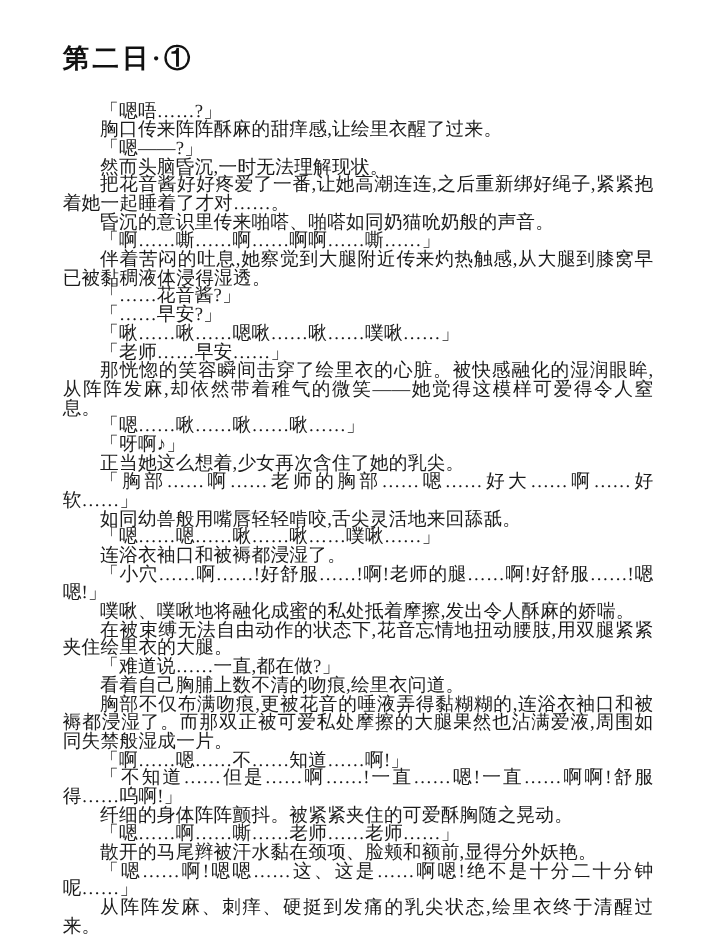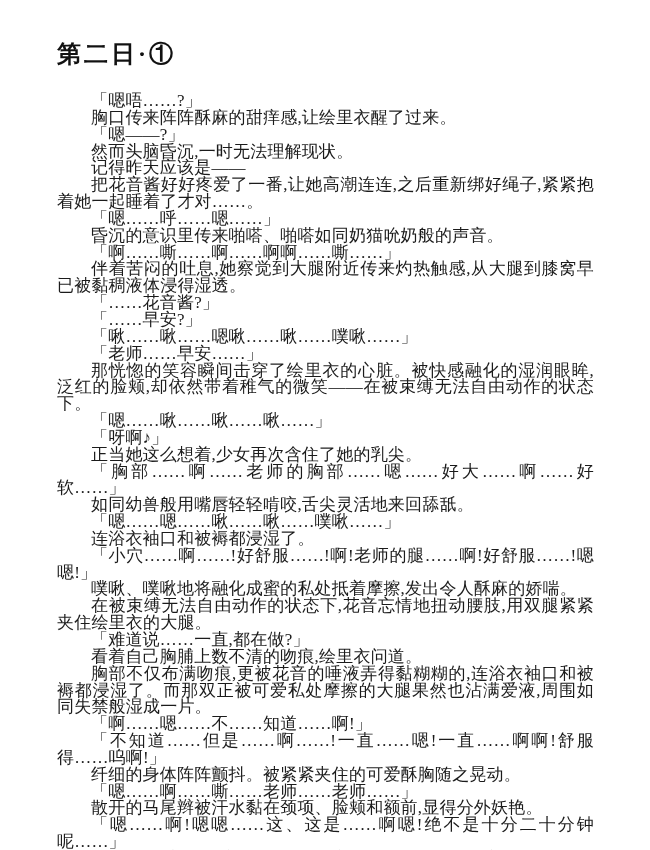--- a/index.html
+++ b/index.html
@@ -44,31 +44,29 @@
 </head>
 <body>
 
 <div class="page">
   <h1 class="chapter-title">第二日·①</h1>
   <div class="body-text">
       <p class="dialogue">「嗯唔……?」</p>
       <p class="narration">胸口传来阵阵酥麻的甜痒感,让绘里衣醒了过来。</p>
       <p class="dialogue">「嗯——?」</p>
       <p class="narration">然而头脑昏沉,一时无法理解现状。</p>
-      <p class="narration">记得昨天应该是——</p>
       <p class="narration">把花音酱好好疼爱了一番,让她高潮连连,之后重新绑好绳子,紧紧抱着她一起睡着了才对……。</p>
-      <p class="dialogue">「嗯……呼……嗯……」</p>
       <p class="narration">昏沉的意识里传来啪嗒、啪嗒如同奶猫吮奶般的声音。</p>
       <p class="dialogue">「啊……嘶……啊……啊啊……嘶……」</p>
       <p class="narration">伴着苦闷的吐息,她察觉到大腿附近传来灼热触感,从大腿到膝窝早已被黏稠液体浸得湿透。</p>
       <p class="dialogue">「……花音酱?」</p>
       <p class="dialogue">「……早安?」</p>
       <p class="dialogue">「啾……啾……嗯啾……啾……噗啾……」</p>
       <p class="dialogue">「老师……早安……」</p>
-      <p class="narration">那恍惚的笑容瞬间击穿了绘里衣的心脏。被快感融化的湿润眼眸,泛红的脸颊,却依然带着稚气的微笑——在被束缚无法自由动作的状态下。</p>
+      <p class="narration">那恍惚的笑容瞬间击穿了绘里衣的心脏。被快感融化的湿润眼眸,从阵阵发麻,却依然带着稚气的微笑——她觉得这模样可爱得令人窒息。</p>
       <p class="dialogue">「嗯……啾……啾……啾……」</p>
       <p class="dialogue">「呀啊♪」</p>
       <p class="narration">正当她这么想着,少女再次含住了她的乳尖。</p>
       <p class="dialogue">「胸部……啊……老师的胸部……嗯……好大……啊……好软……」</p>
       <p class="narration">如同幼兽般用嘴唇轻轻啃咬,舌尖灵活地来回舔舐。</p>
       <p class="dialogue">「嗯……嗯……啾……啾……噗啾……」</p>
       <p class="narration">连浴衣袖口和被褥都浸湿了。</p>
       <p class="dialogue">「小穴……啊……!好舒服……!啊!老师的腿……啊!好舒服……!嗯嗯!」</p>
       <p class="narration">噗啾、噗啾地将融化成蜜的私处抵着摩擦,发出令人酥麻的娇喘。</p>
       <p class="narration">在被束缚无法自由动作的状态下,花音忘情地扭动腰肢,用双腿紧紧夹住绘里衣的大腿。</p>

